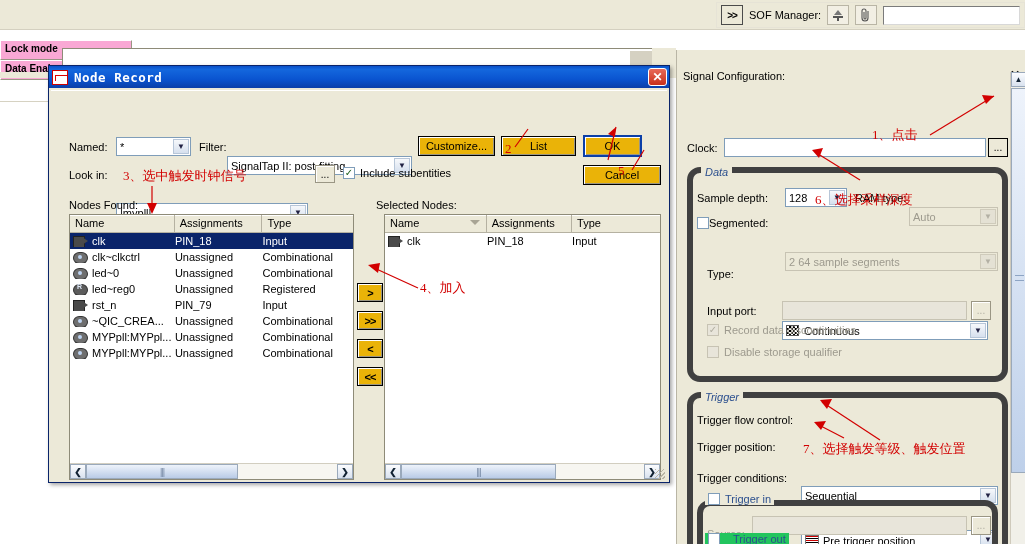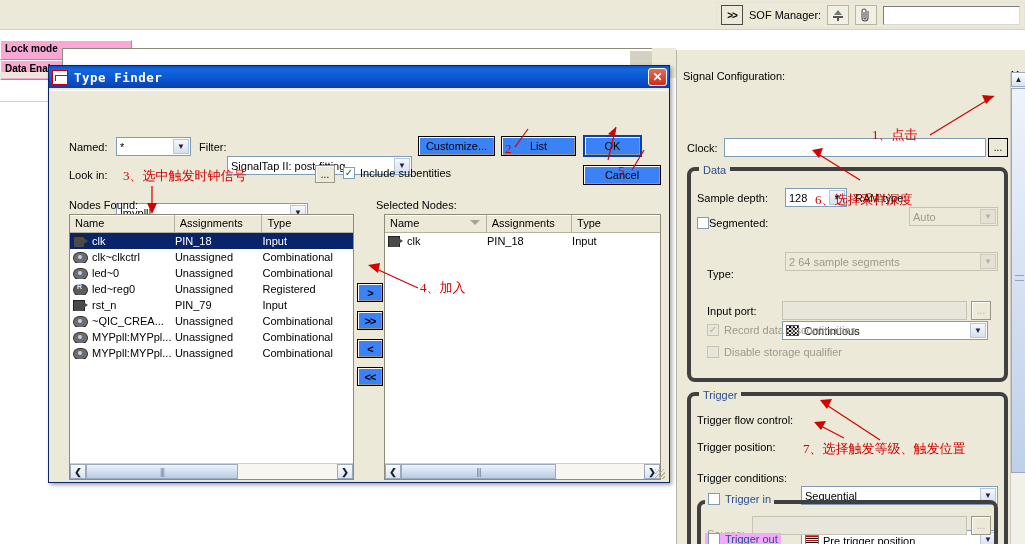--- a/index.html
+++ b/index.html
@@ -112,21 +112,21 @@
     position:absolute; right:1px; top:1px; width:16px; height:15px;
     background:linear-gradient(180deg,#f6f8fb,#d6e0ee);
     border:1px solid #b7c6d8; display:flex; align-items:center; justify-content:center;
     color:#224; font-size:8px;
   }
   .tfield {
     background:#fff; border:1px solid #7f9db9; height:19px;
     display:flex; align-items:center; font-size:11px; padding-left:3px;
   }
   .btn {
-    background:#3b82f6; border:1px solid #000;
+    background:#eab308; border:1px solid #000;
     display:flex; align-items:center; justify-content:center;
     font-size:11px; height:20px;
     box-shadow: inset 1px 1px 0 #fff, inset -1px -1px 0 #9a9684;
   }
   .btn.default { border:2px solid #0b3fa8; }
   .smallbtn {
     background:#ece9d8; border:1px solid #9a9684;
     display:flex; align-items:center; justify-content:center;
     font-size:10px; height:18px; width:20px;
     box-shadow: inset 1px 1px 0 #fff;
@@ -224,21 +224,21 @@
     position:absolute; left:0; top:16px; width:15px; height:385px;
     background:linear-gradient(180deg,#eef3fb,#bed0ea);
     border:1px solid #9aa9bb;
   }
   #sc-thumb-grip {
     position:absolute; left:3px; top:186px; width:9px; height:6px;
     border-top:1px solid #8da4c4; border-bottom:1px solid #8da4c4;
   }
 
   .group {
-    position:absolute; border:4px solid #404040; border-radius:8px;
+    position:absolute; border:6px solid #404040; border-radius:13px;font-style:italic;
   }
   .group-title {
     position:absolute; top:-7px; left:8px; background:#ece9d8;
     padding:0 4px; font-size:11px; color:#2b4f8e;
   }
   .dim { color:#9d9a8e; }
   .combo.dim-combo { background:#ece9d8; border:1px solid #c7c3b3; color:#9d9a8e; }
   .combo.dim-combo .arrow { background:#e4e1d4; border-color:#cfcbbb; color:#b3b0a4; }
   .tfield.dim-field { background:#e8e5da; border:1px solid #c7c3b3; color:#9d9a8e; }
   .checker {
@@ -292,21 +292,21 @@
 </div>
 
 <div class="abs" id="behind-panel"></div>
 <div class="abs" id="behind-grip"></div>
 <div class="abs" id="behind-strip-r"></div>
 <div class="abs" id="behind-under-band"></div>
 
 <div class="abs" id="node-finder">
   <div id="nf-title">
     <div id="nf-icon"></div>
-    <div id="nf-title-text">Type Finder</div>
+    <div id="nf-title-text">Node Record</div>
     <div id="nf-close">✕</div>
   </div>
 
   <div id="nf-body">
 
     <div class="abs lbl" style="left:18px; top:50px;">Named:</div>
     <div class="abs combo" style="left:65px; top:46px; width:75px;">
       <span>*</span>
       <span class="arrow">▼</span>
     </div>
@@ -533,21 +533,21 @@
 
   <div class="group" style="left:20px; top:450px; width:301px; height:76px;"></div>
   <div class="abs" style="left:28px; top:443px; display:flex; align-items:center; gap:5px; background:#ece9d8; padding:0 3px;">
     <span class="chk"></span>
     <span class="lbl" style="color:#2b4f8e;">Trigger in</span>
   </div>
   <div class="abs lbl dim" style="left:30px; top:478px;">Source:</div>
   <div class="abs tfield dim-field" style="left:75px; top:466px; width:215px;"></div>
   <div class="abs smallbtn" style="left:294px; top:466px; height:19px; color:#b3b0a4;">...</div>
 
-  <div class="abs" style="left:28px; top:483px; display:flex; align-items:center; gap:5px; background:#f0abfc; padding:0 3px;">
+  <div class="abs" style="left:28px; top:483px; display:flex; align-items:center; gap:13px; background:#22c55e; padding:0 3px;">
     <span class="chk"></span>
     <span class="lbl" style="color:#2b4f8e;">Trigger out</span>
   </div>
 </div>
 
 <svg class="annosvg">
 
   <line x1="930" y1="135" x2="994" y2="96" stroke="#d20000" stroke-width="1.2"></line>
   <polygon points="994,96 982,95 986,104" fill="#d20000"></polygon>
 

